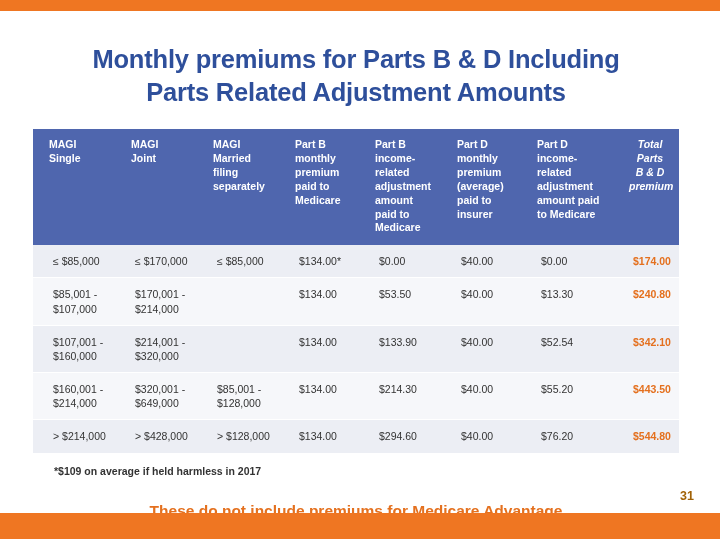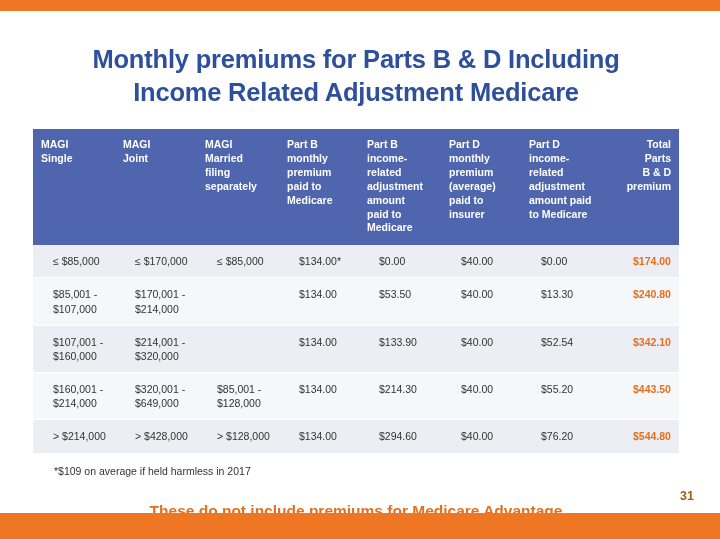--- a/index.html
+++ b/index.html
@@ -62,25 +62,26 @@
     table-layout: fixed;
   }
   table.premium-table th {
     background: #4f66ae;
     color: #ffffff;
     font-size: 10.5px;
     font-weight: bold;
     line-height: 1.32;
     text-align: left;
     vertical-align: top;
-    padding: 9px 8px 10px 8px;
+    padding: 9px 8px 10px 16px;
     border: none;
   }
   table.premium-table th.centered {
-    text-align: right;
+    text-align: center;
+    font-style: italic;
   }
   table.premium-table td {
     font-size: 10.5px;
     color: #333333;
     line-height: 1.35;
     vertical-align: top;
     padding: 9px 8px 9px 20px;
     border-bottom: 1px solid #ffffff;
     background: #eceef4;
   }
@@ -88,21 +89,21 @@
     background: #f6f7fa;
   }
   table.premium-table td.total {
     color: #e4701e;
     font-weight: bold;
   }
   .footnote {
     font-size: 10.5px;
     color: #333333;
     margin: 11px 8px 0 54px;
-    font-weight: normal;
+    font-weight: bold;
   }
   .closing {
     text-align: center;
     color: #e4701e;
     font-size: 15.5px;
     font-weight: bold;
     line-height: 1.3;
     margin: 24px 70px 0 70px;
   }
   .page-number {
@@ -118,21 +119,21 @@
 <body>
 
 <div class="slide">
 
   <div class="bar-top"></div>
 
   <div class="content">
 
     <div class="title">
       <span>Monthly premiums for Parts B &amp; D Including</span>
-      <span class="line2">Income Related Adjustment Medicare</span>
+      <span class="line2">Parts Related Adjustment Amounts</span>
     </div>
 
     <table class="premium-table">
       <colgroup>
         <col style="width:82px">
         <col style="width:82px">
         <col style="width:82px">
         <col style="width:80px">
         <col style="width:82px">
         <col style="width:80px">

